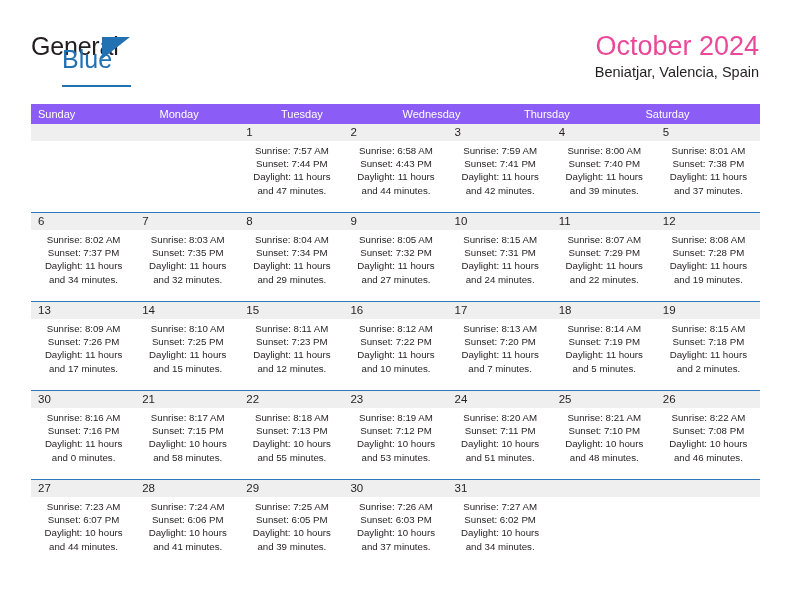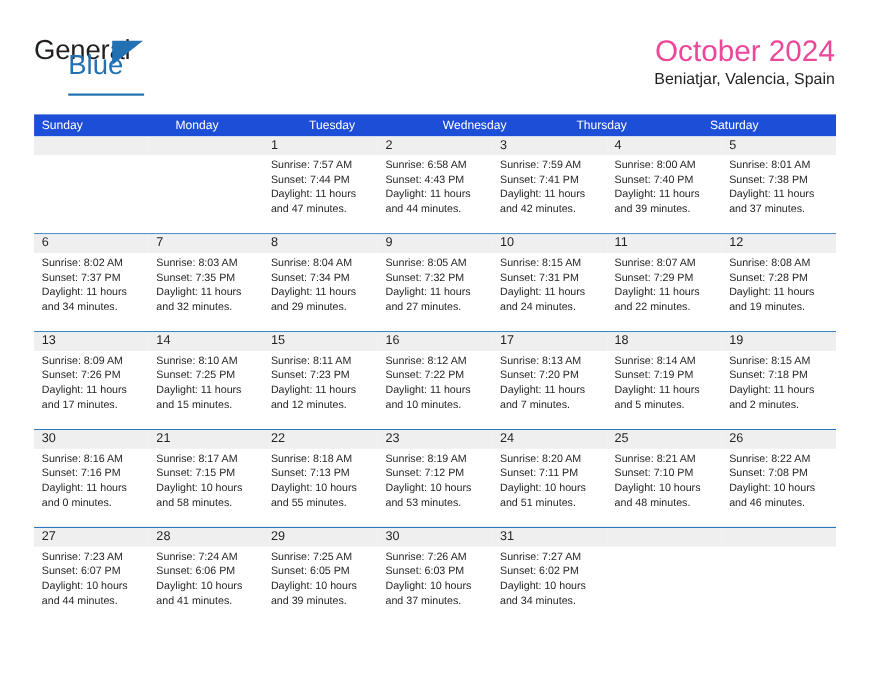--- a/index.html
+++ b/index.html
@@ -100,21 +100,21 @@
   .calendar {
     position: absolute;
     left: 31px;
     top: 104px;
     width: 729px;
   }
   .weekdays {
     display: flex;
     width: 729px;
     height: 20px;
-    background: #1d4ed8;
+    background: #8b5cf6;
   }
   .weekday {
     flex: 1 1 0;
     color: #ffffff;
     font-size: 11px;
     line-height: 20px;
     padding-left: 7px;
     box-sizing: border-box;
     white-space: nowrap;
   }
@@ -144,20 +144,21 @@
     background: #efefef;
   }
   .daynum {
     font-size: 11.5px;
     line-height: 17px;
     color: #231f20;
     padding-left: 7px;
   }
   .day-info {
     padding: 3px 6px 0 7px;
+    text-align: center;
   }
   .info-line {
     font-size: 9.7px;
     line-height: 13.2px;
     color: #231f20;
     white-space: nowrap;
   }
 </style>
 </head>
 <body>

